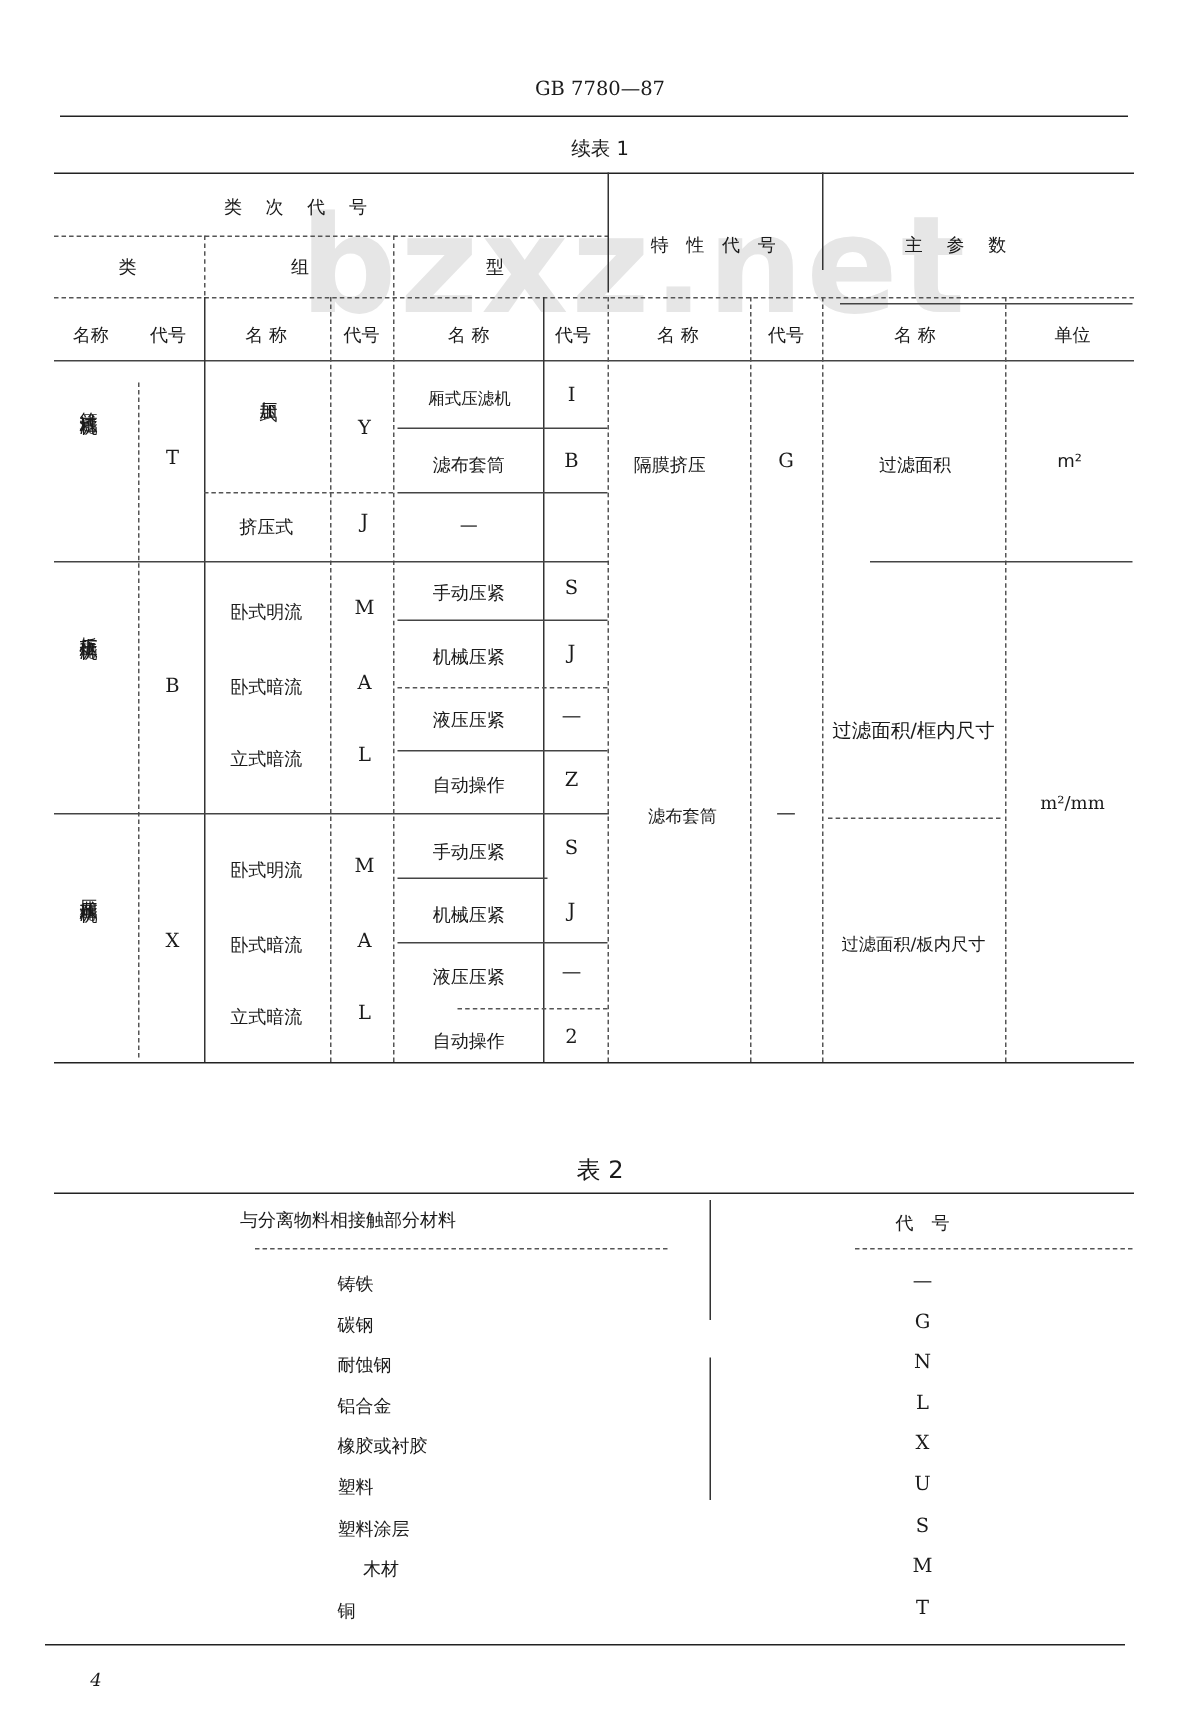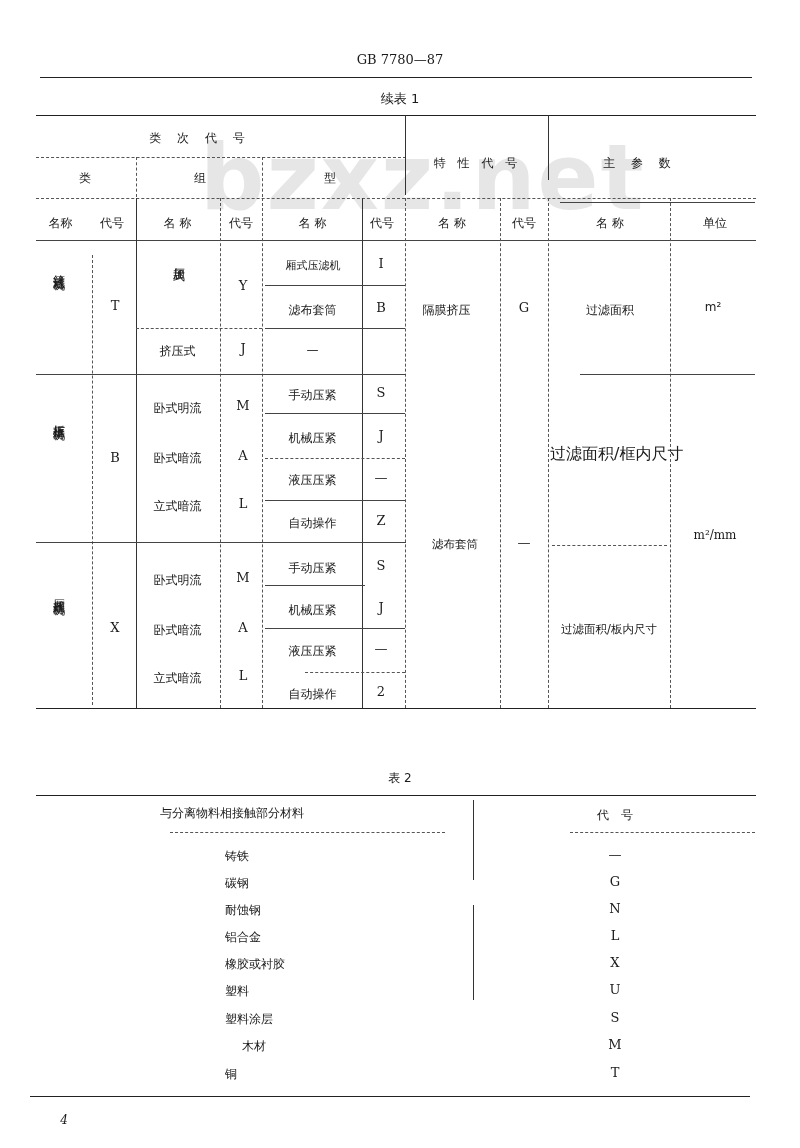--- a/index.html
+++ b/index.html
@@ -105,21 +105,21 @@
   <div class="hthin" style="left:265px;top:413px;width:140px;"></div>
   <div class="t" style="left:270px;top:430px;width:85px;">机械压紧</div>
   <div class="t code" style="left:366px;top:428px;width:30px;">J</div>
   <div class="hdash" style="left:265px;top:458px;width:140px;"></div>
   <div class="t" style="left:270px;top:472px;width:85px;">液压压紧</div>
   <div class="t code" style="left:366px;top:470px;width:30px;">—</div>
   <div class="hthin" style="left:265px;top:500px;width:140px;"></div>
   <div class="t" style="left:270px;top:515px;width:85px;">自动操作</div>
   <div class="t code" style="left:366px;top:513px;width:30px;">Z</div>
 
-  <div class="t" style="left:550px;top:444px;width:118px;font-size:16px;">过滤面积/框内尺寸</div>
+  <div class="t" style="left:550px;top:478px;width:118px;font-size:13px;">过滤面积/框内尺寸</div>
   <div class="t" style="left:675px;top:528px;width:80px;font-family:'DejaVu Serif',serif;">m²/mm</div>
 
   <div class="hthin" style="left:36px;top:542px;width:370px;"></div>
   <div class="t" style="left:410px;top:537px;width:90px;font-size:11.5px;">滤布套筒</div>
   <div class="t code" style="left:505px;top:535px;width:38px;">—</div>
   <div class="hdash" style="left:552px;top:545px;width:115px;"></div>
 
   <div class="t vert" style="left:50px;top:590px;">厢式压滤机</div>
   <div class="t code" style="left:100px;top:620px;width:30px;">X</div>
   <div class="t" style="left:140px;top:572px;width:75px;">卧式明流</div>
@@ -139,21 +139,21 @@
   <div class="t code" style="left:366px;top:641px;width:30px;">—</div>
   <div class="hdash" style="left:305px;top:672px;width:100px;"></div>
   <div class="t" style="left:270px;top:686px;width:85px;">自动操作</div>
   <div class="t code" style="left:366px;top:684px;width:30px;">2</div>
 
   <div class="t" style="left:550px;top:622px;width:118px;font-size:11.5px;">过滤面积/板内尺寸</div>
 
   <div class="hline" style="left:36px;top:708px;width:720px;"></div>
 
 
-  <div class="t" style="left:370px;top:770px;width:60px;font-size:12px;">表 2</div>
+  <div class="t" style="left:370px;top:770px;width:60px;font-size:16px;">表 2</div>
   <div class="hline" style="left:36px;top:795px;width:720px;"></div>
   <div class="vline" style="left:473px;top:800px;height:80px;"></div>
   <div class="vline" style="left:473px;top:905px;height:95px;"></div>
   <div class="t" style="left:160px;top:805px;width:200px;text-align:left;">与分离物料相接触部分材料</div>
   <div class="t" style="left:575px;top:807px;width:80px;">代　号</div>
   <div class="hdash" style="left:170px;top:832px;width:275px;"></div>
   <div class="hdash" style="left:570px;top:832px;width:185px;"></div>
 
   <div>
     <div class="t" style="left:225px;top:848px;text-align:left;">铸铁</div>

